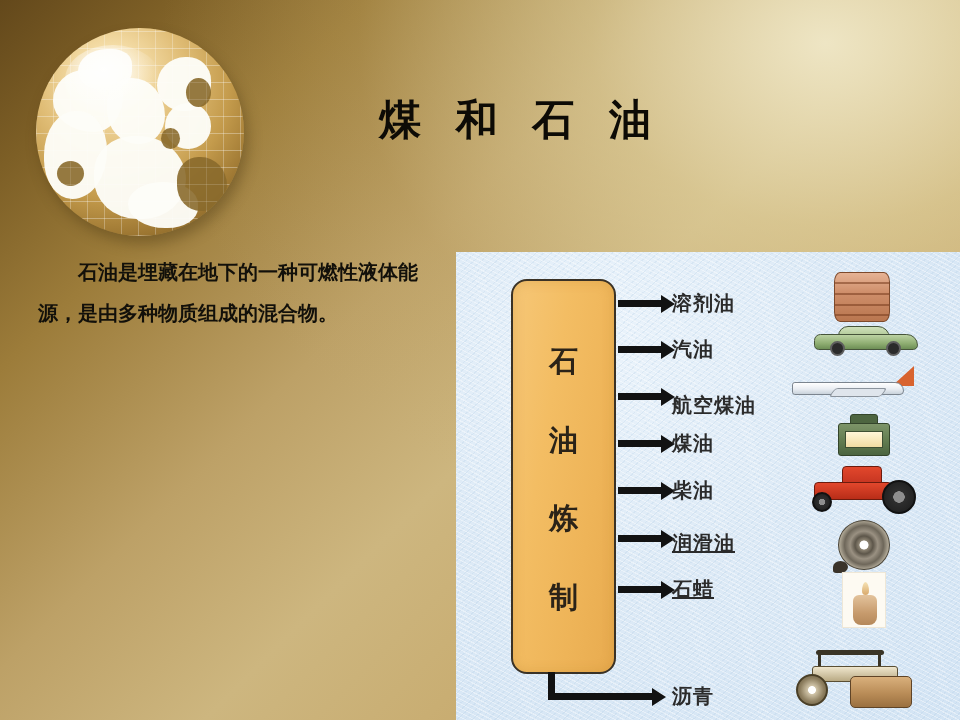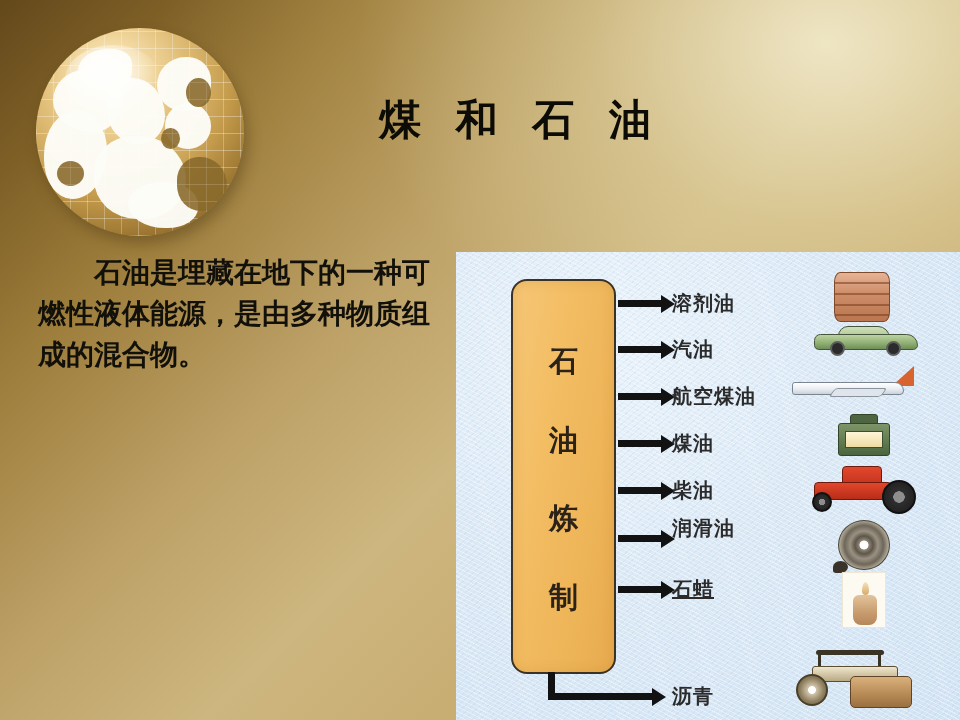--- a/index.html
+++ b/index.html
@@ -60,21 +60,21 @@
     text-align: center;
     white-space: nowrap;
   }
 
   
   .para {
     position: absolute;
     font-family: "DejaVu Serif", "Liberation Serif", serif;
     font-weight: bold;
     color: #12100a;
-    font-size: 28px;
+    font-size: 20px;
     line-height: 41px;
     letter-spacing: 0px;
     text-indent: 2em;
     width: 400px;
   }
   #para1 { left: 38px; top: 252px; }
   #para2 { left: 38px; top: 494px; }
 
   
   #panel {
@@ -330,24 +330,24 @@
     <div class="arrow" style="left:162px; top:141px; width:44px;"></div>
     <div class="arrow" style="left:162px; top:188px; width:44px;"></div>
     <div class="arrow" style="left:162px; top:235px; width:44px;"></div>
     <div class="arrow" style="left:162px; top:283px; width:44px;"></div>
     <div class="arrow" style="left:162px; top:334px; width:44px;"></div>
     <div id="elbow-v"></div>
     <div id="elbow-h"></div>
 
     <div class="plabel" style="left:216px; top:38px;">溶剂油</div>
     <div class="plabel" style="left:216px; top:84px;text-align:right;">汽油</div>
-    <div class="plabel" style="left:216px; top:131px;">航空煤油</div>
+    <div class="plabel" style="left:216px; top:140px;">航空煤油</div>
     <div class="plabel" style="left:216px; top:178px;">煤油</div>
     <div class="plabel" style="left:216px; top:225px;">柴油</div>
-    <div class="plabel" style="left:216px; top:263px;">润滑油</div>
+    <div class="plabel" style="left:216px; top:278px;text-decoration:underline;">润滑油</div>
     <div class="plabel" style="left:216px; top:324px;text-decoration:underline;">石蜡</div>
     <div class="plabel" style="left:216px; top:431px;">沥青</div>
 
     <div class="picon" style="left:340px; top:18px;">
       <div class="barrel">
         <div class="rib" style="top:9px;"></div>
         <div class="rib" style="top:20px;"></div>
         <div class="rib" style="top:31px;"></div>
         <div class="rib" style="top:41px;"></div>
       </div>

